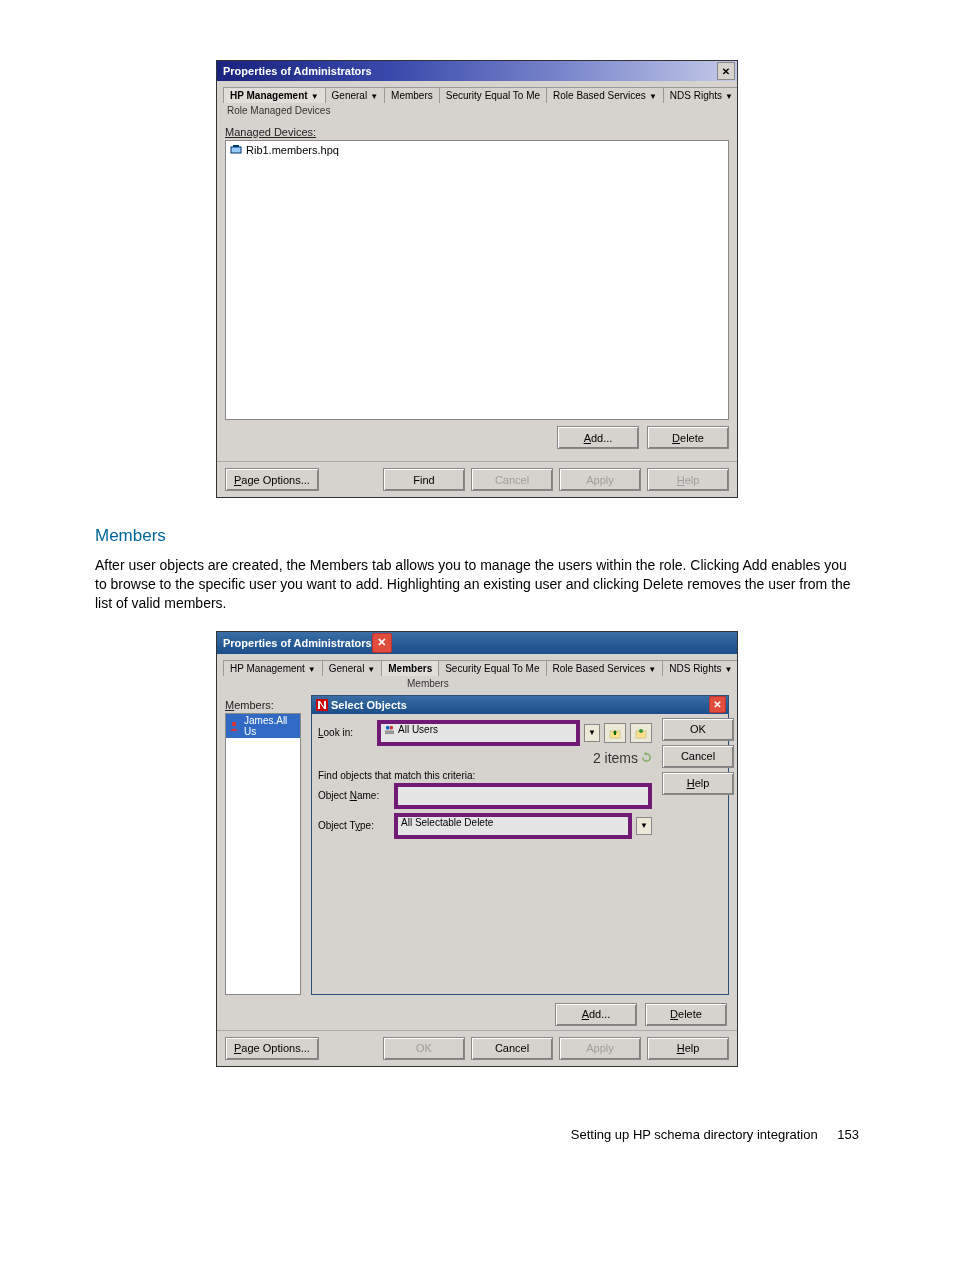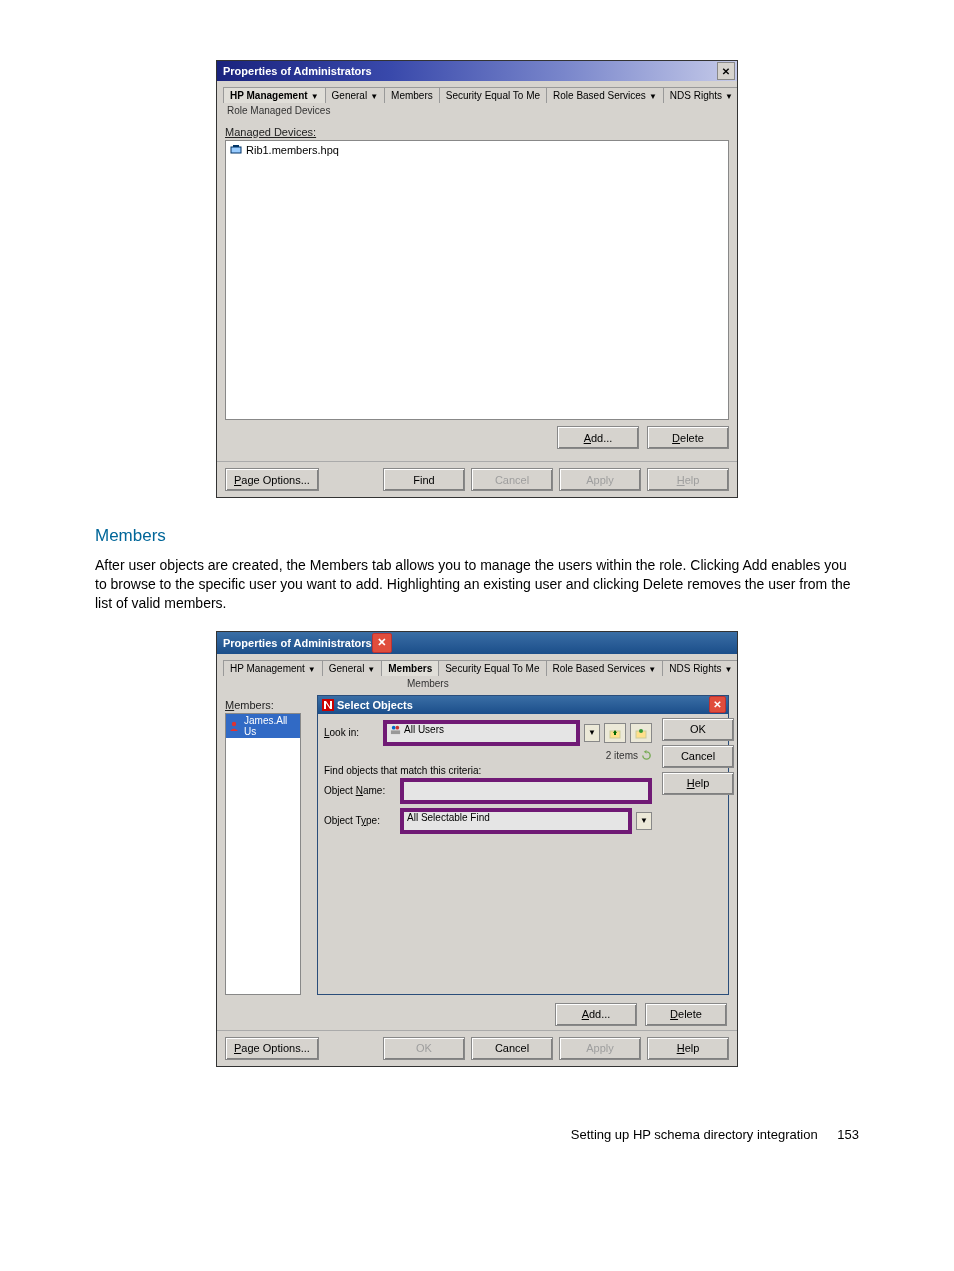--- a/index.html
+++ b/index.html
@@ -159,21 +159,21 @@
     color: #fff;
     font-size: 11px;
     font-weight: bold;
     display: flex; align-items: center; justify-content: center;
     margin-right: 2px;
     border-radius: 2px;
   }
   .ss2 .panel-flex {
     display: flex;
     margin: 0 8px;
-    gap: 16px;
+    gap: 10px;
   }
   .members-left {
     width: 76px;
     font-size: 11px;
   }
   .mem-listbox {
     background: #fff;
     border: 1px solid #888;
     height: 280px;
     font-size: 10px;
@@ -228,21 +228,21 @@
     border: 1px solid #888;
     background: #fff;
     height: 110px;
     margin-bottom: 2px;
     padding: 2px;
     font-size: 11px;
   }
   .sel-list .row { display:flex; align-items:center; gap:4px; padding:1px 2px;}
   .sel-list .row.hl { background:#316ac5; color:#fff; }
   .sel-count {
-    font-size: 10px; text-align: right; color:#333;
+    font-size: 14px; text-align: right; color:#333;
     margin-bottom: 4px;
     display:flex; justify-content:flex-end; align-items:center; gap:3px;
   }
   .sel-right-col {
     width: 62px;
     display: flex;
     flex-direction: column;
     gap: 4px;
     padding: 4px;
   }
@@ -429,21 +429,21 @@
             <div style="font-size:10px;margin:2px 0">Find objects that match this criteria:</div>
             <div class="sel-row">
               <label style="width:72px">Object <span style="text-decoration:underline">N</span>ame:</label>
               <div class="sel-input">
                   <span></span>
                 </div>
             </div>
             <div class="sel-row">
               <label style="width:72px">Object T<span style="text-decoration:underline">y</span>pe:</label>
               <div class="sel-input">
-                  <span>All Selectable Find</span>
+                  <span>All Selectable Delete</span>
                 </div>
               <div class="sel-dd">▼</div>
             </div>
           </div>
           <div class="sel-right-col">
             <div class="winbtn" style="min-width:54px">
                 <span>OK</span>
               </div>
             <div class="winbtn" style="min-width:54px">
                 <span>Cancel</span>

